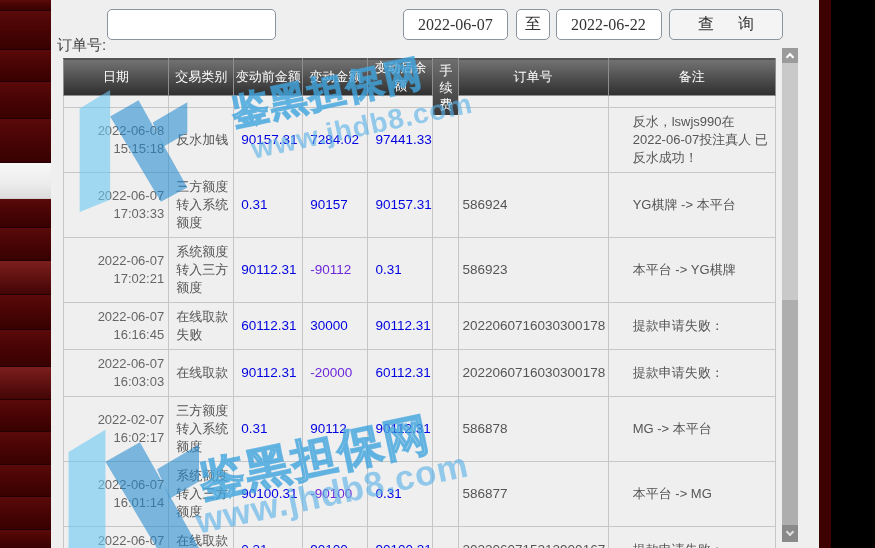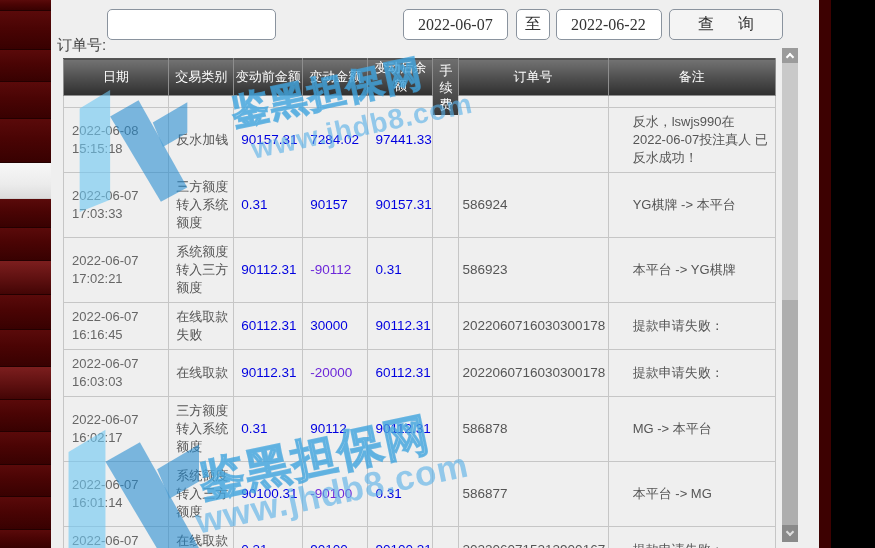--- a/index.html
+++ b/index.html
@@ -46,21 +46,21 @@
        color:#fff; font-size:13px; font-weight:normal; border:1px solid #8e8e8e;
        border-top:1px solid #555; }
   th.fee-th { position:relative; overflow:visible; padding:0; }
   .fee-inner { position:absolute; z-index:3; top:0; left:0; width:25px; height:56px;
                background:linear-gradient(180deg,#6e6e6e,#3a3a3a);
                color:#fff; font-size:13px; line-height:17px; text-align:center;
                padding-top:3px; }
   tr.partial td { height:12px; padding:0; }
   td { font-size:13px; color:#555; padding:5px 4px; line-height:18px; }
   tr.data-row { height:45px; }
-  td.c-date { color:#666; padding-left:8px; }
+  td.c-date { color:#666; padding-left:8px;text-align:right; }
   td.c-type { padding-left:7px; }
   td.c-num  { padding-left:7px; font-size:13.5px; }
   td.c-order{ font-size:13.5px; }
   td.c-remark{ padding-left:24px; }
   .pos { color:#0000e0; }
   .neg { color:#6d28d9; }
   .amt { color:#0000e0; }
 
   
   .vscroll { position:absolute; left:731px; top:48px; width:16px; height:494px; background:#c9c9c9; }
@@ -223,21 +223,21 @@
     <td class="c-type">在线取款</td>
     <td class="c-num amt">90112.31</td>
     <td class="c-num neg">-20000</td>
     <td class="c-num amt">60112.31</td>
     <td></td>
     <td class="c-order">2022060716030300178</td>
     <td class="c-remark">提款申请失败：</td>
   </tr>
 
   <tr class="data-row">
-    <td class="c-date">2022-06-07 16:02:17</td>
+    <td class="c-date">2022-02-07 16:02:17</td>
     <td class="c-type">三方额度转入系统额度</td>
     <td class="c-num amt">0.31</td>
     <td class="c-num pos">90112</td>
     <td class="c-num amt">90112.31</td>
     <td></td>
     <td class="c-order">586878</td>
     <td class="c-remark">MG -&gt; 本平台</td>
   </tr>
 
   <tr class="data-row">

